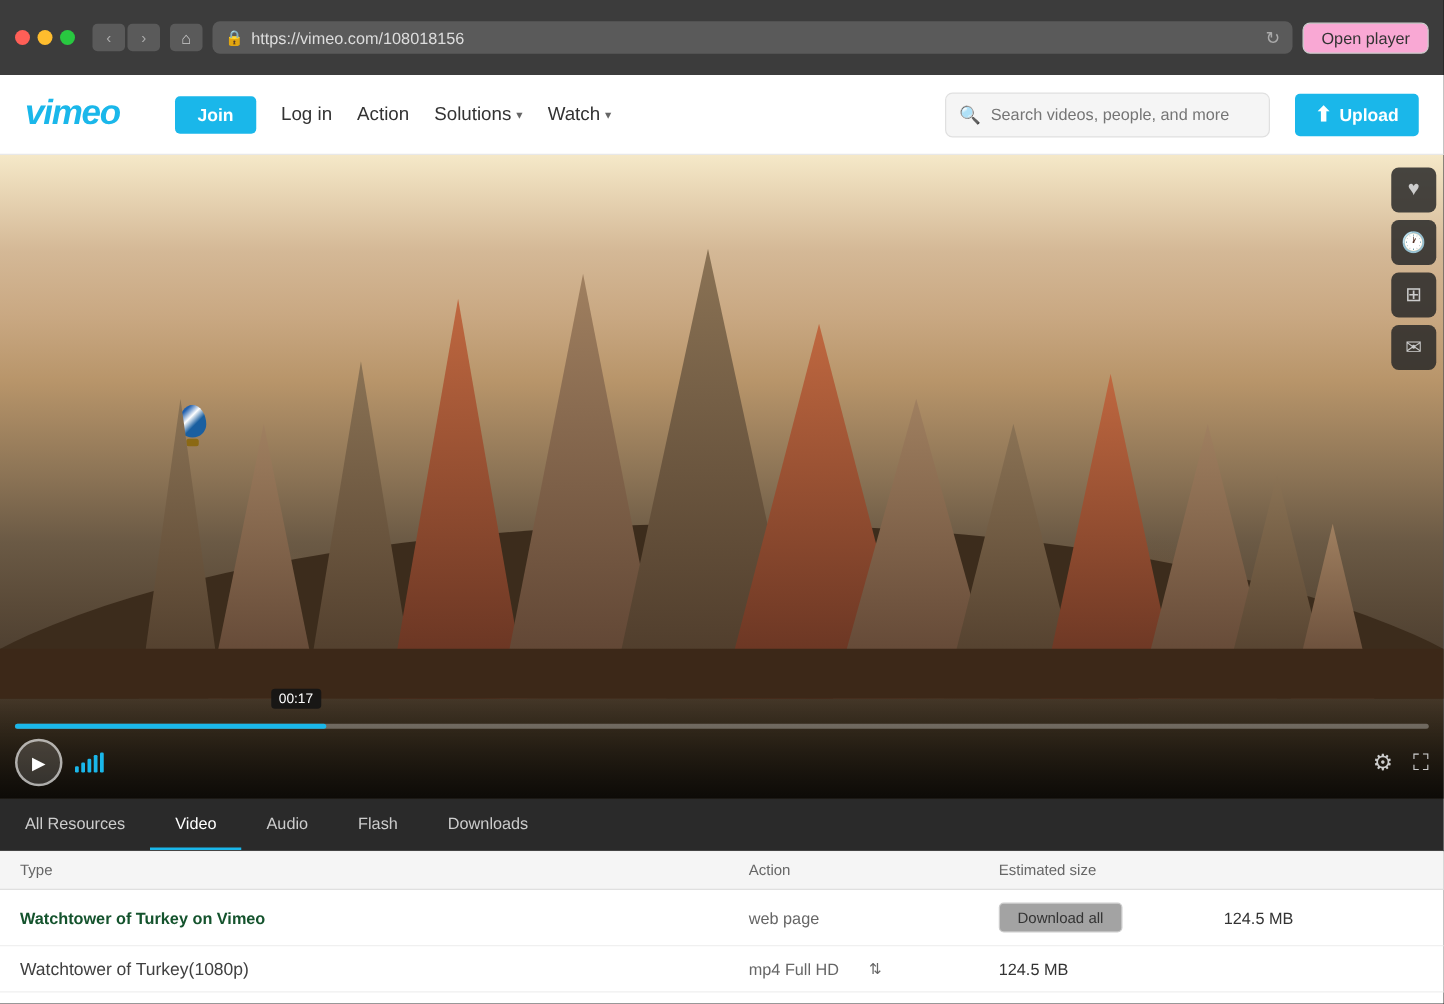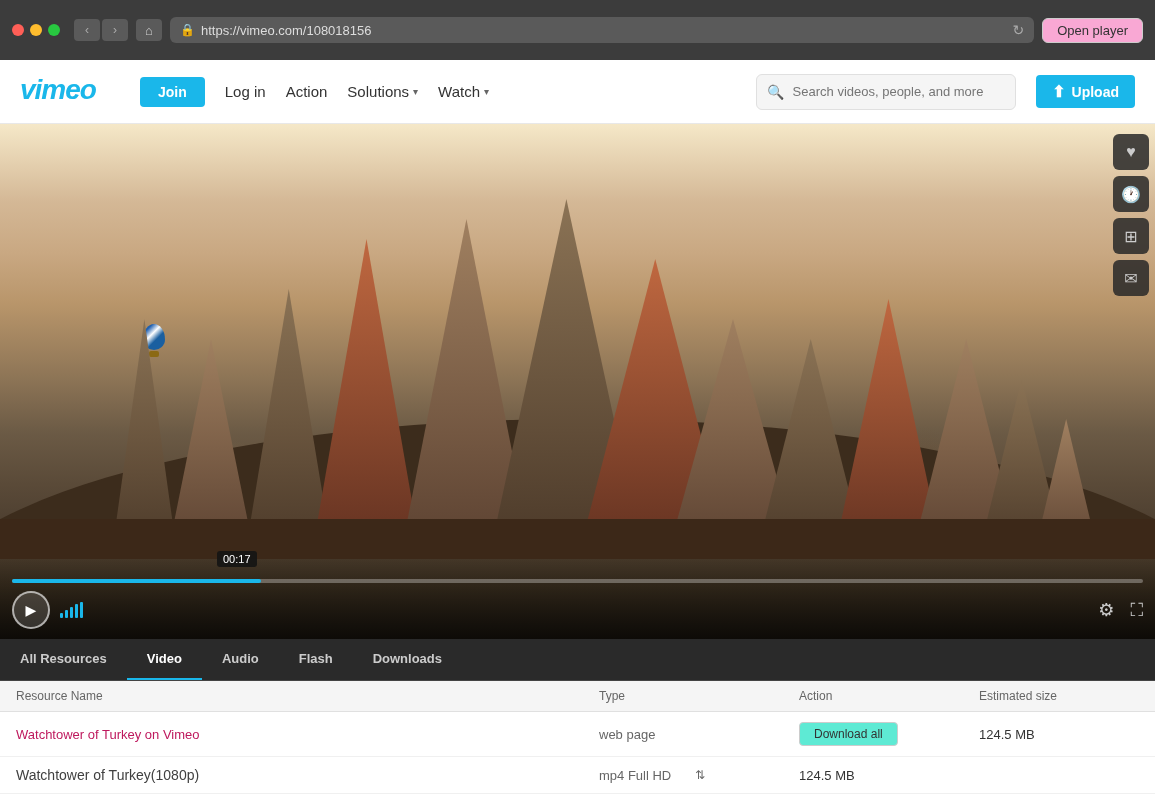--- a/index.html
+++ b/index.html
@@ -221,21 +221,20 @@
     }
     .fullscreen-btn { margin-left: 6px; }
 
     
     .resource-tabs {
       background: #2a2a2a;
       height: 42px;
       display: flex;
       align-items: stretch;
       border-bottom: 1px solid #444;
-      font-weight: bold;
     }
     .tab-item {
       padding: 0 20px;
       display: flex; align-items: center;
       color: #ccc; font-size: 13px; cursor: pointer;
       border-bottom: 2px solid transparent;
     }
     .tab-item.active {
       color: #fff;
       border-bottom: 2px solid #1ab7ea;
@@ -255,24 +254,24 @@
     }
     .th { font-size: 12px; color: #666; font-weight: 500; }
     .table-row {
       display: grid;
       grid-template-columns: 1fr 200px 180px 160px;
       border-bottom: 1px solid #f0f0f0;
       padding: 10px 16px;
       align-items: center;
     }
     .td { font-size: 14px; color: #404040; }
-    .td-bold { font-weight: 400; font-size: 13px; color: #be185d; }
+    .td-bold { font-weight: 700; font-size: 13px; color: #14532d; }
     .type-badge { color: #666; font-size: 13px; }
     .action-btn {
-      background: #5eead4; border: 1px solid #ccc; border-radius: 4px;
+      background: #a3a3a3; border: 1px solid #ccc; border-radius: 4px;
       padding: 4px 14px; font-size: 12px; color: #333; cursor: pointer;
     }
     .size-text { color: #333; font-size: 13px; text-align: left; }
     .quality-select {
       display: inline-flex; align-items: center; gap: 4px;
       color: #666; font-size: 12px; cursor: pointer; margin-left: 4px;
     }
   </style>
 </head>
 <body>
@@ -419,21 +418,20 @@
       <span>Flash</span>
     </div>
     <div class="tab-item">
       <span>Downloads</span>
     </div>
   </div>
 
   <div class="resource-table">
 
     <div class="table-header">
-      <div class="th">Resource Name</div>
       <div class="th">Type</div>
       <div class="th">Action</div>
       <div class="th" style="text-align:left;">Estimated size</div>
     </div>
 
     <div class="table-row">
       <div class="td-bold">Watchtower of Turkey on Vimeo</div>
       <div class="type-badge">web page</div>
       <div>
         <button class="action-btn">Download all</button>

